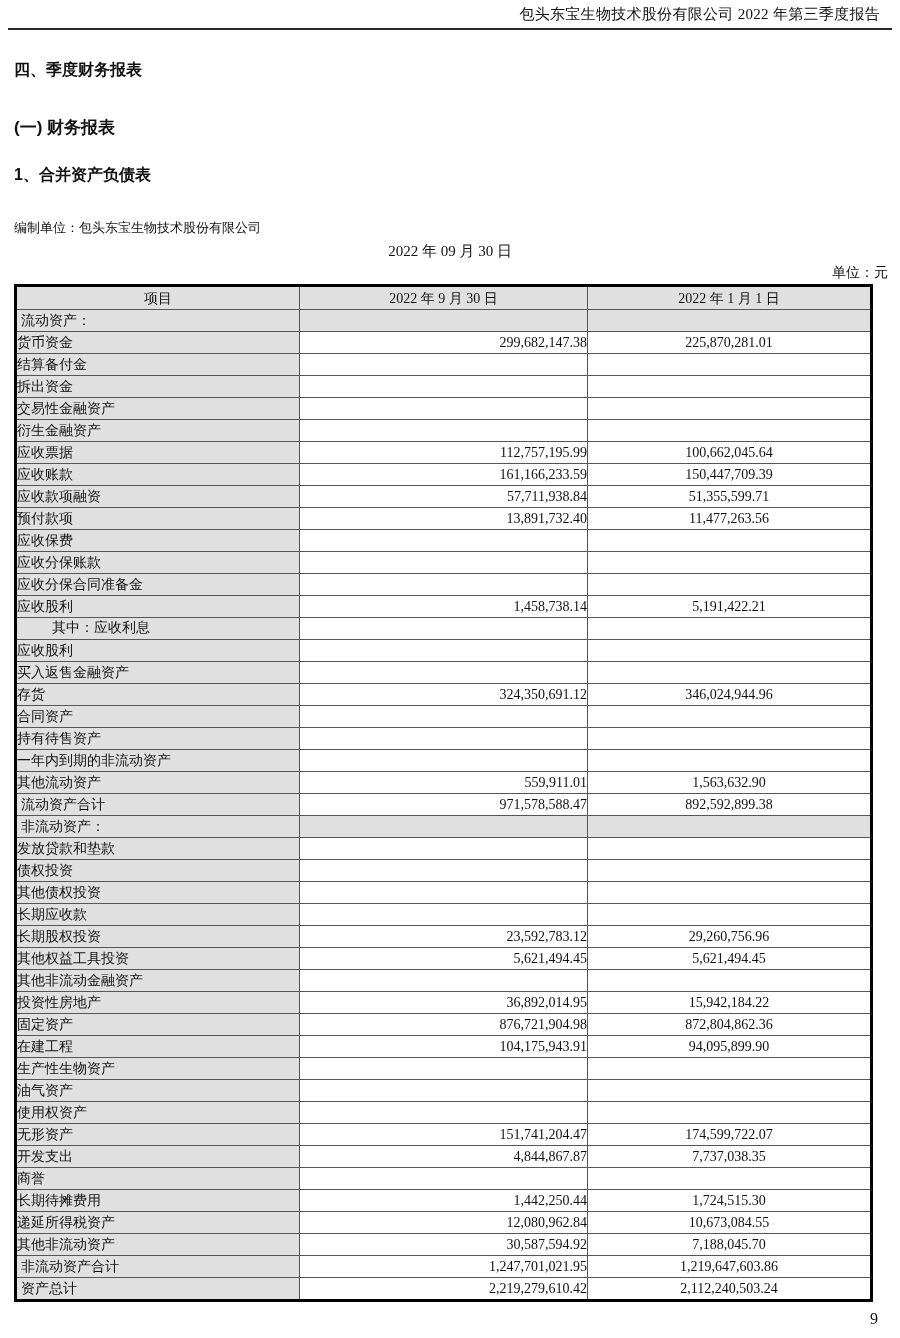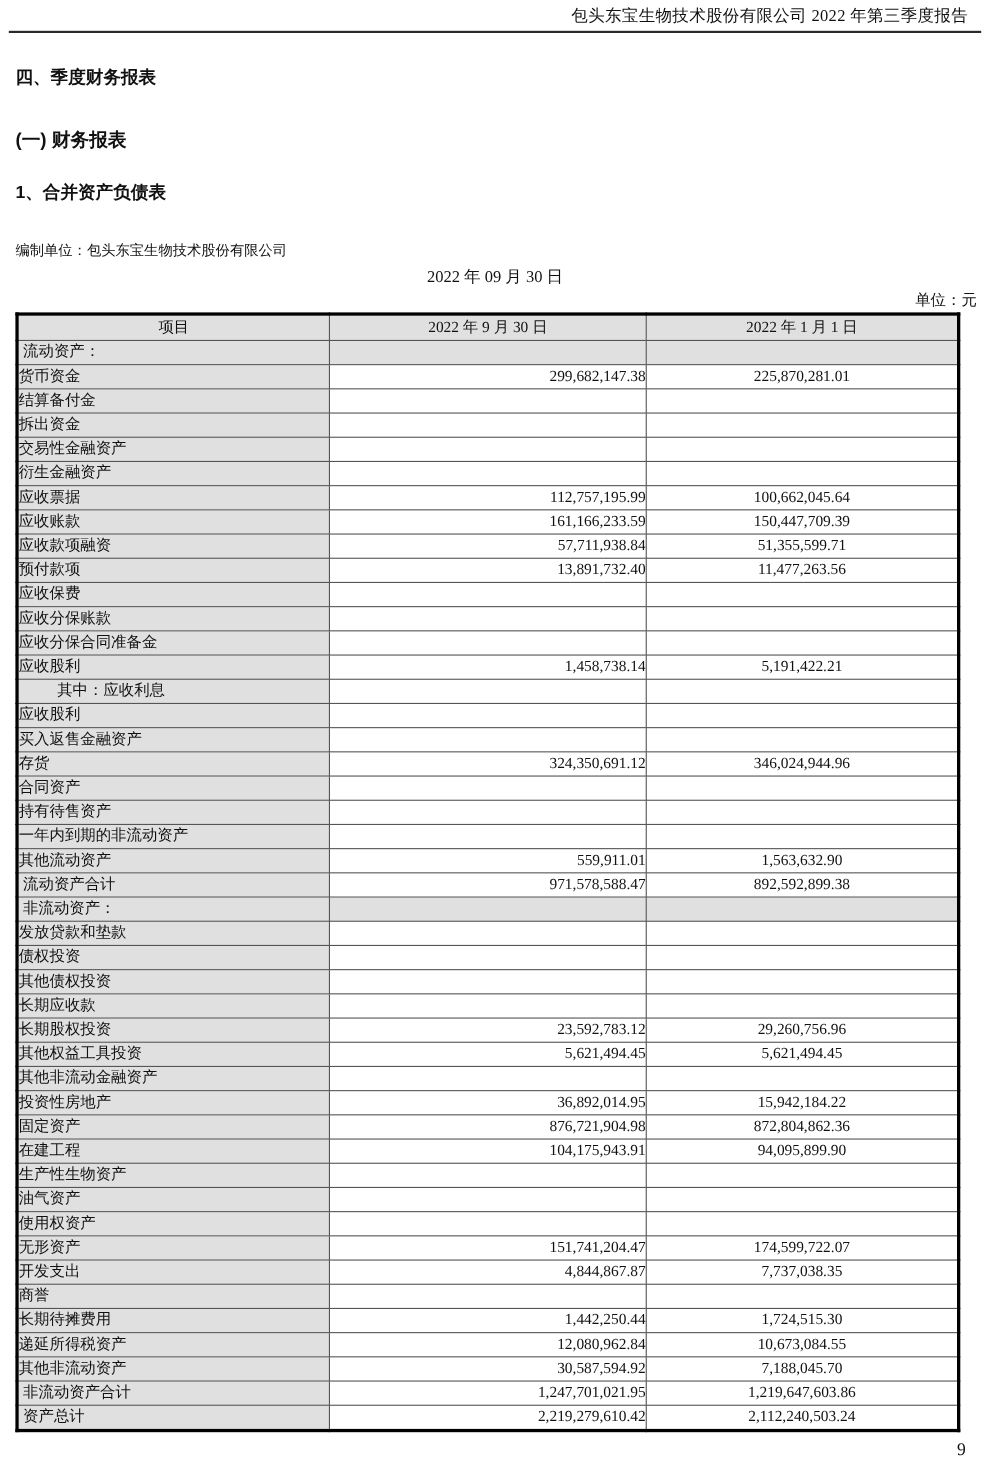--- a/index.html
+++ b/index.html
@@ -61,21 +61,21 @@
   }
   .balance-sheet thead th {
     height: 22px;
     background: var(--shade, #e0e0e0);
     font-weight: normal;
     text-align: center;
   }
   .c-label { background: var(--shade, #e0e0e0); text-align: left; padding-left: 16px; }
   tr.row-section td { background: var(--shade, #e0e0e0); }
   tr.row-section .c-label, tr.row-total .c-label { padding-left: 4px; }
-  tr.row-sub1 .c-label { padding-left: 35px; }
+  tr.row-sub1 .c-label { padding-left: 35px; font-family: Liberation Mono, monospace; }
   tr.row-sub2 .c-label { }
   .c-v1 { text-align: right; padding-right: 8px; background: #ffffff; }
   .c-v2 { text-align: center; padding-right: 9px; background: #ffffff; }
   tr.row-section .c-v1, tr.row-section .c-v2 { background: var(--shade, #e0e0e0); }
   .page-number {
     position: absolute;
     right: 22px;
     bottom: 10px;
     font-size: 16px;
   }

